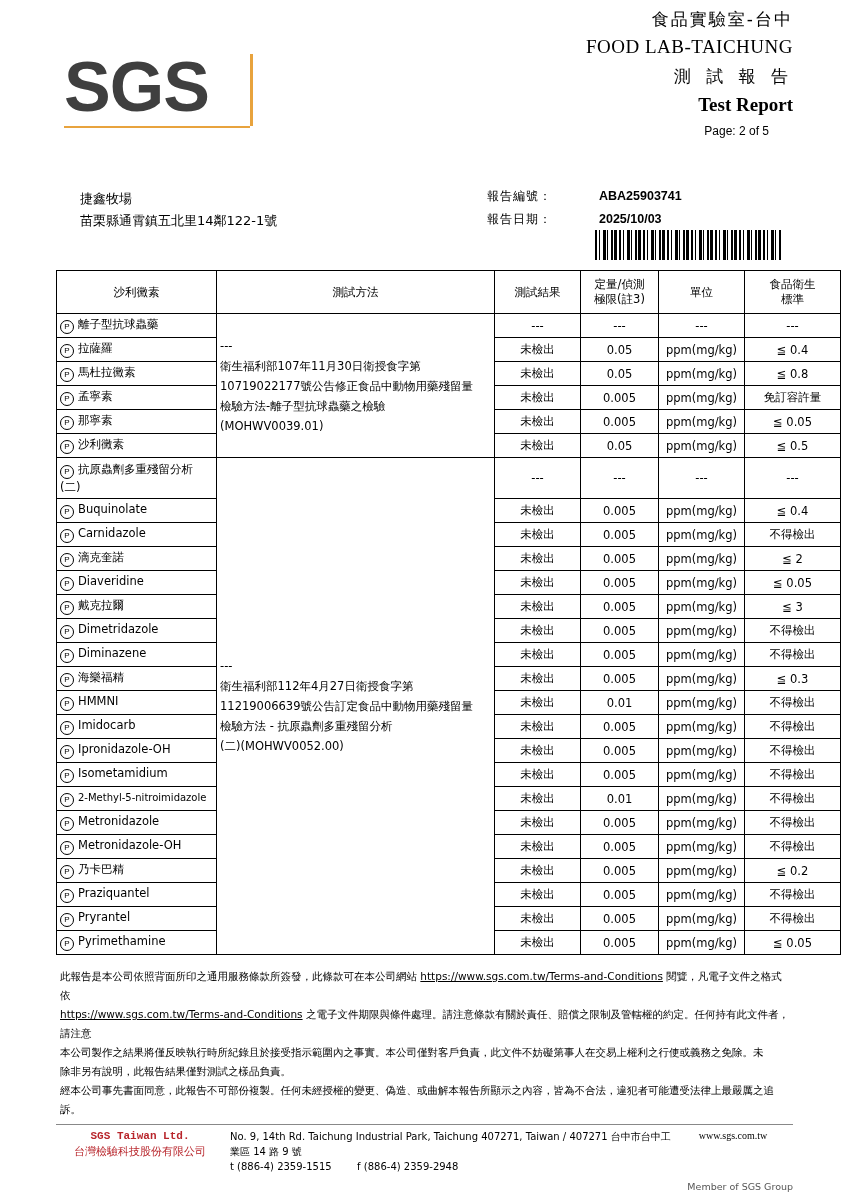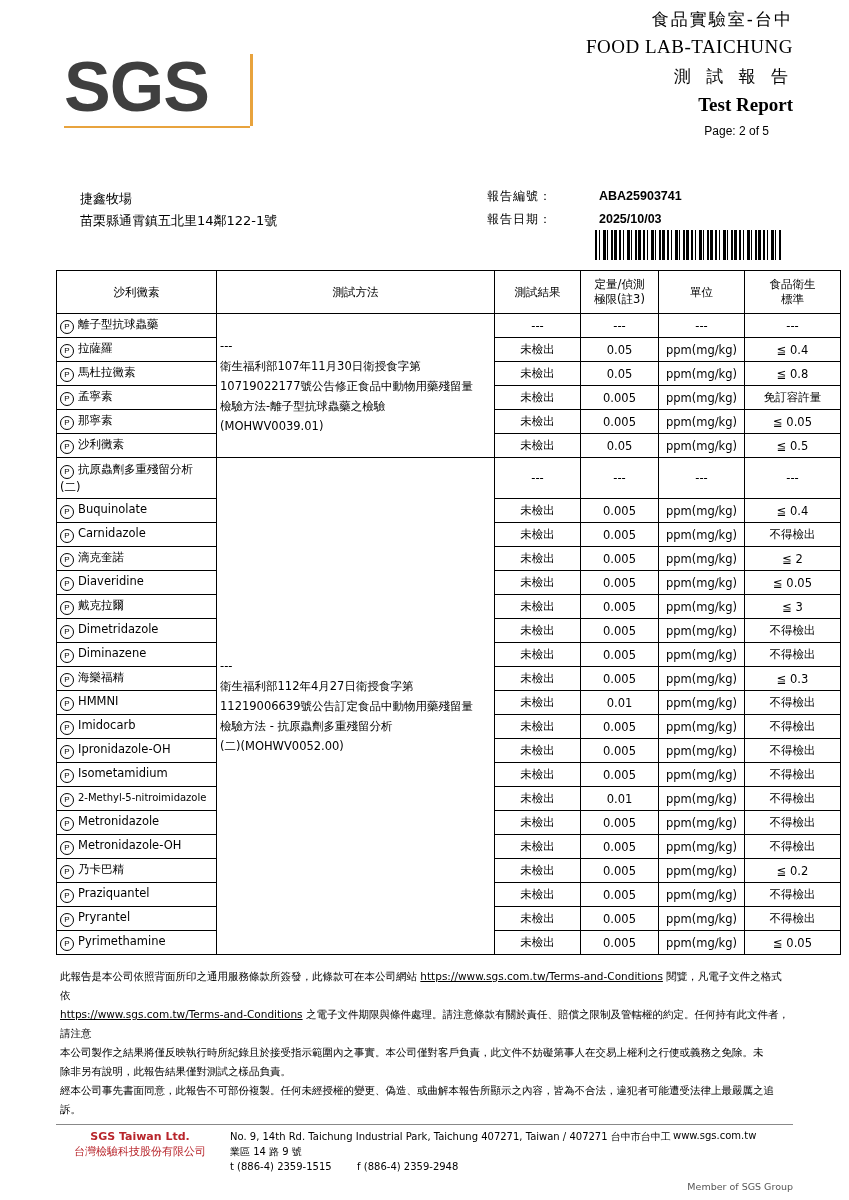--- a/index.html
+++ b/index.html
@@ -233,34 +233,36 @@
   }
   .footer-left {
     width: 168px;
     text-align: center;
     line-height: 15px;
   }
   .footer-left .name {
     color: #b8252b;
     font-weight: bold;
     font-size: 11px;
+    font-family: Liberation Mono, monospace;
   }
   .footer-left .name-cn {
     color: #b8252b;
     font-size: 11px;
   }
   .footer-mid {
     flex: 1;
     line-height: 15px;
     padding-left: 6px;
   }
   .footer-right {
     width: 120px;
-    text-align: left;
+    text-align: center;
     padding-top: 1px;
+    font-family: Liberation Serif, serif;
   }
   .member {
     position: absolute;
     right: 56px;
     bottom: 8px;
     font-size: 9.5px;
     color: #555;
     font-family: "DejaVu Sans", sans-serif;
   }
 </style>

